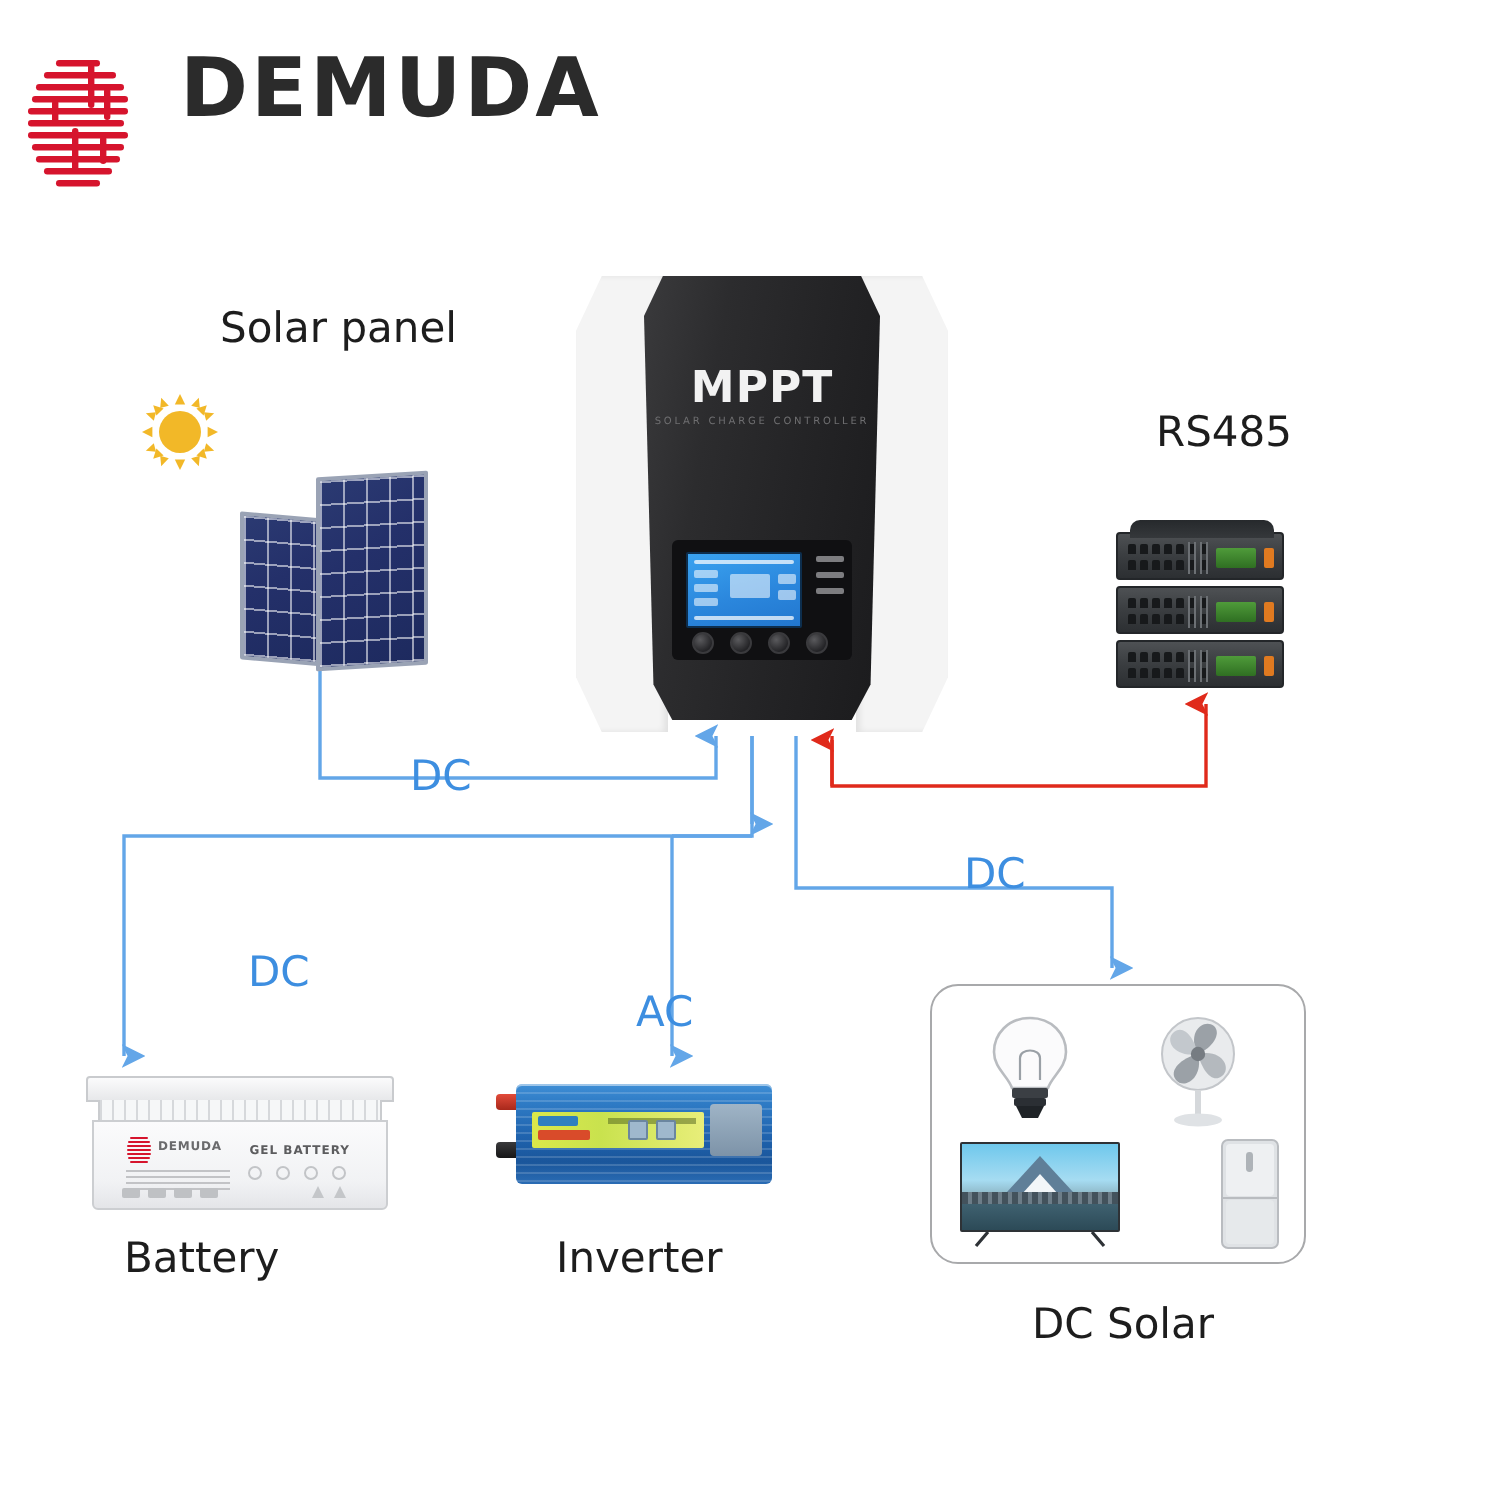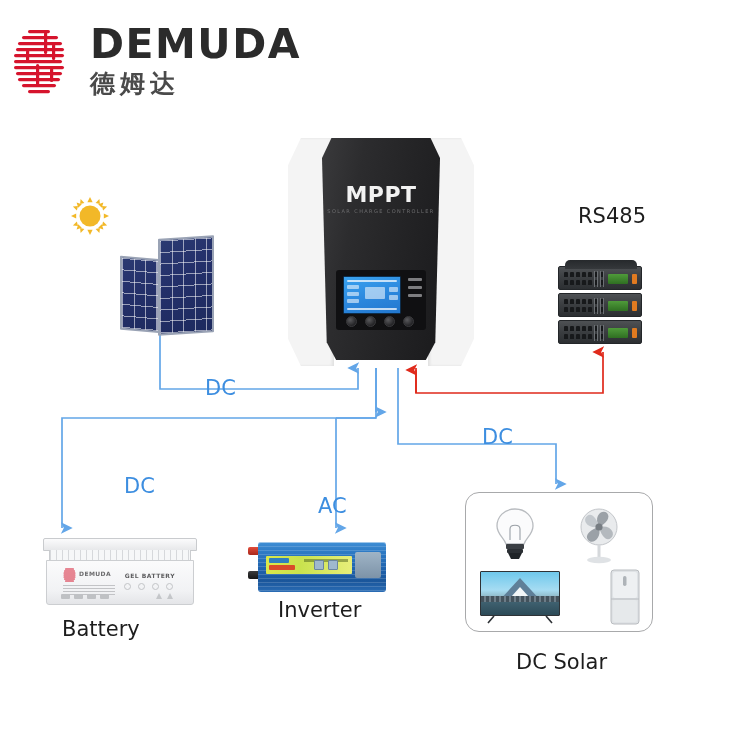--- a/index.html
+++ b/index.html
@@ -235,21 +235,20 @@
           <rect x="38" y="16" width="3.2" height="16" rx="1.6"></rect>
           <rect x="22" y="36" width="3.2" height="22" rx="1.6"></rect>
           <rect x="36" y="40" width="3.2" height="14" rx="1.6"></rect>
           <rect x="12" y="22" width="3.2" height="12" rx="1.6"></rect>
         </g>
         <circle cx="25" cy="34" r="32" fill="none" stroke="#fff" stroke-width="0"></circle>
       </svg>
     </div>
     <div class="logo-text">
       <div class="logo-name">DEMUDA</div>
-      <div class="logo-cn">德姆达</div>
     </div>
   </div>
 
   <svg class="wires" viewBox="0 0 750 750">
     <defs>
       <marker id="ab" viewBox="0 0 10 10" refX="5" refY="9" markerWidth="7" markerHeight="7" orient="auto">
         <path d="M5 0 L10 10 L5 7.5 L0 10 Z" fill="#63a6e8"></path>
       </marker>
       <marker id="ar" viewBox="0 0 10 10" refX="5" refY="9" markerWidth="7" markerHeight="7" orient="auto">
         <path d="M5 0 L10 10 L5 7.5 L0 10 Z" fill="#e02a1b"></path>
@@ -263,23 +262,24 @@
 
     <path d="M336 418 L336 470 L336 528" fill="none" stroke="#63a6e8" stroke-width="1.7" marker-end="url(#ab)"></path>
     <path d="M336 418 L376 418" fill="none" stroke="#63a6e8" stroke-width="1.7"></path>
 
     <path d="M398 368 L398 444 L556 444 L556 484" fill="none" stroke="#63a6e8" stroke-width="1.7" marker-end="url(#ab)"></path>
 
     <path d="M416 368 L416 393 L603 393 L603 352" fill="none" stroke="#e02a1b" stroke-width="1.7" marker-end="url(#ar)"></path>
     <path d="M416 393 L416 370" fill="none" stroke="#e02a1b" stroke-width="1.7" marker-end="url(#ar)"></path>
   </svg>
 
+  <div class="cap" style="left:110px; top:152px;">Solar panel</div>
   <div class="cap" style="left:578px; top:204px;">RS485</div>
   <div class="cap" style="left:62px;  top:617px;">Battery</div>
-  <div class="cap" style="left:278px; top:598px;">Inverter</div>
+  <div class="cap" style="left:278px; top:617px;">Inverter</div>
   <div class="cap" style="left:516px; top:650px;">DC Solar</div>
 
   <div class="flowlbl" style="left:205px; top:376px;">DC</div>
   <div class="flowlbl" style="left:124px; top:474px;">DC</div>
   <div class="flowlbl" style="left:318px; top:494px;">AC</div>
   <div class="flowlbl" style="left:482px; top:425px;">DC</div>
 
   <div class="sun" style="left:70px; top:196px;">
     <svg width="40" height="40" viewBox="0 0 40 40">
       <g fill="#f2b828">

